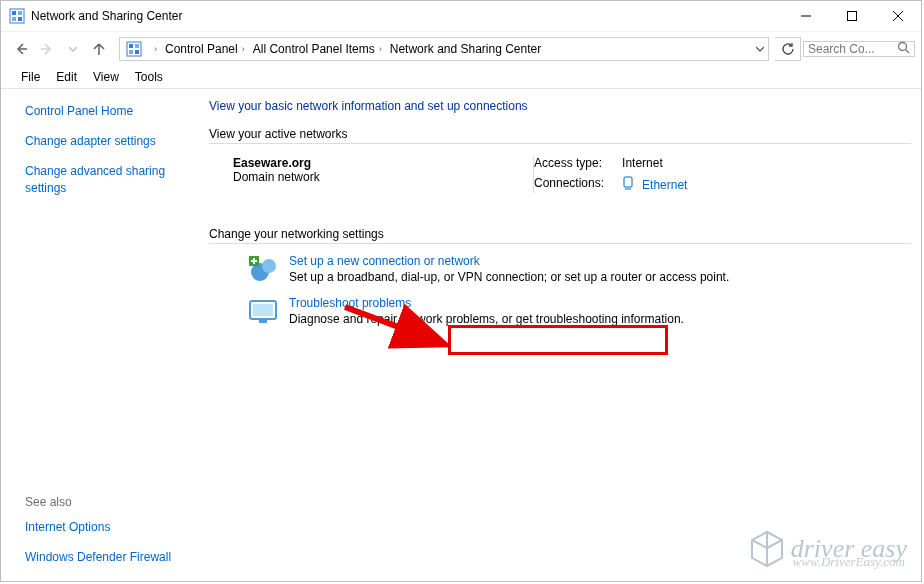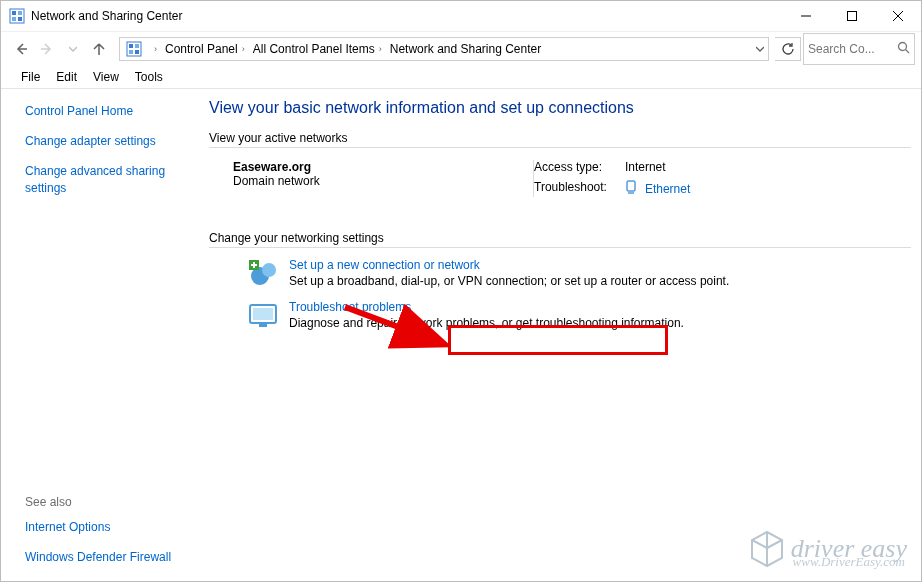--- a/index.html
+++ b/index.html
@@ -14,33 +14,33 @@
   .navbar{height:34px;display:flex;align-items:center;padding:0 6px 0 8px;border-top:1px solid #f0f0f0}
   .navbtn{width:24px;height:24px;display:flex;align-items:center;justify-content:center;color:#606060;margin-right:2px}
   .navbtn.disabled{color:#bfbfbf}
   .addrwrap{flex:1;height:24px;border:1px solid #cfcfcf;display:flex;align-items:center;margin:0 6px;box-sizing:border-box}
   .addricon{width:20px;height:20px;margin:0 4px;display:flex;align-items:center;justify-content:center}
   .crumb{display:flex;align-items:center;height:100%;padding:0 2px}
   .crumb .sep{color:#606060;margin:0 4px;font-size:9px}
   .crumb .txt{white-space:nowrap}
   .addrtail{margin-left:auto;display:flex;align-items:center;padding-right:4px;color:#606060}
   .refbtn{width:26px;height:24px;border:1px solid #cfcfcf;border-left:none;display:flex;align-items:center;justify-content:center;box-sizing:border-box;color:#404040}
-  .searchbox{width:112px;height:32px;border:1px solid #cfcfcf;margin-left:2px;box-sizing:border-box;display:flex;align-items:center;padding:0 4px;color:#666;position:relative}
+  .searchbox{width:112px;height:16px;border:1px solid #cfcfcf;margin-left:2px;box-sizing:border-box;display:flex;align-items:center;padding:0 4px;color:#666;position:relative}
   .searchbox .placeholder{flex:1;white-space:nowrap;overflow:hidden;text-overflow:ellipsis;color:#777}
   .searchbox .sicon{color:#777}
   
   .menubar{height:22px;display:flex;align-items:center;padding:0 12px;border-bottom:1px solid #e5e5e5}
   .menu{padding:2px 8px}
   
   .body{flex:1;display:flex;overflow:hidden}
   .sidebar{width:200px;padding:14px 12px 10px 24px;box-sizing:border-box;display:flex;flex-direction:column}
   .sidelk{color:#0066cc;margin-bottom:14px;cursor:default;line-height:1.35}
   .seealso{margin-top:auto;color:#6d6d6d;margin-bottom:10px}
   .main{flex:1;padding:6px 10px 10px 8px;box-sizing:border-box;position:relative}
-  .heading{color:#003399;font-size:16px;margin:4px 0 14px 0;font-weight:400}
+  .heading{color:#003399;font-size:12px;margin:4px 0 14px 0;font-weight:400}
   .section-label{color:#000}
   .section-hr{border-top:1px solid #dcdcdc;margin-top:2px}
   .netrow{display:flex;margin-top:12px;margin-left:24px}
   .netleft{flex:0 0 300px}
   .netname{font-weight:600}
   .netright{border-left:1px solid #dcdcdc;display:grid;grid-template-columns:auto auto;column-gap:18px;row-gap:6px;align-content:start}
   .ethlink{color:#0066cc;display:flex;align-items:center;gap:8px}
   .change-sect{margin-top:34px}
   .opt{display:flex;margin:10px 0 4px 38px}
   .opt .oicon{width:32px;height:32px;margin-right:10px;flex:0 0 32px;display:flex;align-items:center;justify-content:center}
@@ -180,21 +180,21 @@
         <span class="section-label">View your active networks</span>
         <div class="section-hr"></div>
         <div class="netrow">
           <div class="netleft">
             <div class="netname">Easeware.org</div>
             <div>Domain network</div>
           </div>
           <div class="netright">
             <div>Access type:</div>
             <div>Internet</div>
-            <div>Troubleshoot:</div>
+            <div>Connections:</div>
             <div class="ethlink">
               <span><svg width="12" height="14" viewBox="0 0 12 14">
                     <rect x="2" y="1" width="8" height="10" rx="1" fill="none" stroke="#0066cc"></rect>
                     <line x1="4" y1="12" x2="4" y2="14" stroke="#0066cc"></line>
                     <line x1="6" y1="12" x2="6" y2="14" stroke="#0066cc"></line>
                     <line x1="8" y1="12" x2="8" y2="14" stroke="#0066cc"></line>
                   </svg></span>
               <span>Ethernet</span>
             </div>
           </div>

